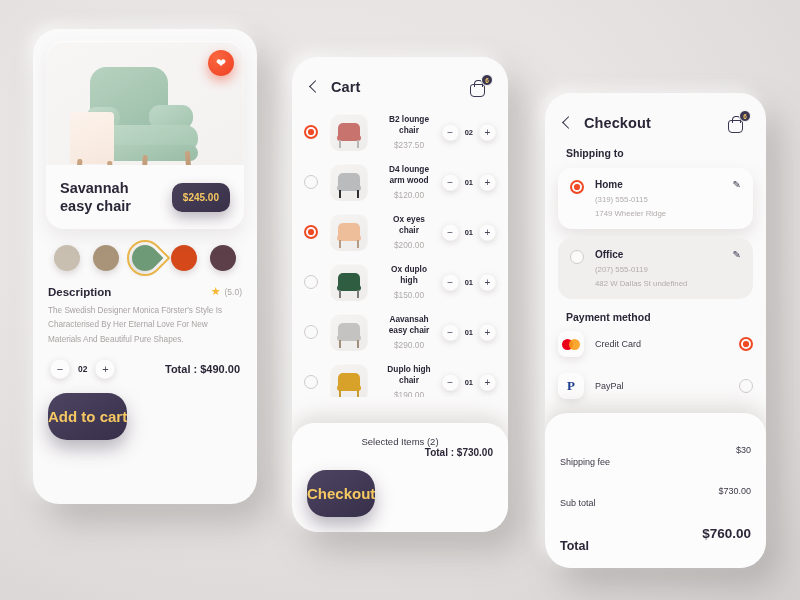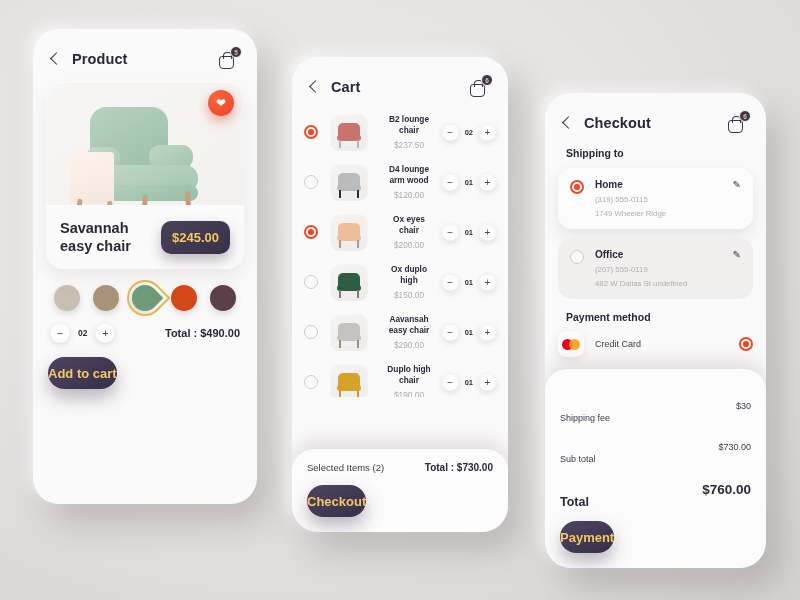--- a/index.html
+++ b/index.html
@@ -85,21 +85,21 @@
   .leg.l4 { left: 122px; top: 84px; width: 5px; height: 32px; transform: rotate(-4deg); }
 
   .name-row {
     position:absolute; left: 0; right: 0; bottom: 0; height: 64px;
     background:#fcfbfb; border-radius: 0 0 18px 18px;
     display:flex; align-items:center; padding: 0 14px;
   }
   .pname { font-size: 14.5px; font-weight: 700; color:#2b2738; line-height: 1.25; }
   .price-badge {
     margin-left:auto; background: linear-gradient(150deg,#4a4159,#38314a);
-    color:#f6c862; font-size: 13px; font-weight: 700; padding: 9px 11px; border-radius: 10px;
+    color:#f6c862; font-size: 10px; font-weight: 700; padding: 9px 11px; border-radius: 10px;
     box-shadow: 0 6px 13px rgba(58,50,74,.33); cursor:pointer; white-space:nowrap;
   }
 
   .swatches { display:flex; justify-content:center; gap: 13px; margin-top: 16px; }
   .sw { width: 26px; height: 26px; border-radius: 50%; cursor:pointer;
         box-shadow: 0 3px 7px rgba(140,133,128,.3); }
   .sw.sel { position:relative; border-radius: 50% 0 50% 50%; transform: rotate(45deg);
             outline: 2px solid #e8b54a; outline-offset: 3px; }
 
   .desc-wrap { padding: 14px 15px 0 15px; }
@@ -113,23 +113,23 @@
   .qty-row { display:flex; align-items:center; padding: 12px 17px 0 17px; }
   .qbtn {
     width: 20px; height: 20px; border-radius:50%; background:#fdfcfc;
     box-shadow: 0 2px 6px rgba(150,145,142,.3), inset 0 0 0 .5px #f0eeed;
     display:flex; align-items:center; justify-content:center; font-size: 11px; color:#4a4358; cursor:pointer;
   }
   .qval { font-size: 8.5px; font-weight: 700; color:#2b2738; margin: 0 8px; }
   .total-txt { margin-left:auto; font-size: 11px; font-weight: 700; color:#2b2738; }
 
   .cta {
-    display:block; margin: 14px 15px 0 15px; height: 32px; border-radius: 19px; border:none;
+    display:block; margin: 14px 15px 0 15px; height: 47px; border-radius: 19px; border:none;
     background: linear-gradient(150deg,#4d4461,#37304a); color:#f6c862;
-    font-family: inherit; font-size: 13px; font-weight: 700; cursor:pointer;
+    font-family: inherit; font-size: 15px; font-weight: 700; cursor:pointer;
     box-shadow: 0 9px 18px rgba(56,48,72,.34);
     text-align: center;
   }
 
   
   .cart-list { padding: 10px 0 0 0; height: 300px; overflow:hidden; position:relative;text-align:center; }
   .cart-row { display:flex; align-items:center; padding: 6px 12px; }
   .radio { width: 14px; height: 14px; border-radius:50%; border: 1.6px solid #cfcbca;
            flex:none; cursor:pointer; position:relative; background:#fbfafa; }
   .radio.on { border: 2px solid #ef4a23; }
@@ -145,21 +145,21 @@
   .ci-price{ font-size: 8.3px; color:#aeaaa9; margin-top: 4px; }
   .ci-qty { margin-left:auto; display:flex; align-items:center; }
   .ci-qty .qbtn { width: 17px; height: 17px; font-size: 10px; }
   .ci-qty .qval { font-size: 7.5px; margin: 0 6px; }
 
   .sheet {
     position:absolute; left:0; right:0; bottom:0; background:#fdfcfc;
     border-radius: 22px 22px 26px 26px; padding: 13px 15px 15px 15px;
     box-shadow: 0 -7px 20px rgba(160,154,150,.3);
   }
-  .sheet-row { display:flex; align-items:center; }
+  .sheet-row { display:flex; align-items:center;flex-direction:column; }
   .sel-items { font-size: 9.5px; color:#3b3746; }
   .sheet-total { margin-left:auto; font-size: 10px; font-weight: 700; color:#2b2738; }
   .sheet .cta { margin: 12px 0 0 0; }
 
   
   .sec-title { font-size: 10.5px; font-weight:700; color:#2b2738; padding: 14px 15px 0 21px; }
   .addr {
     margin: 9px 13px 0 13px; border-radius: 14px; padding: 11px 12px;
     display:flex; align-items:flex-start; position:relative;
   }
@@ -187,28 +187,20 @@
   .sum-row { display:flex; align-items:center; margin-top: 6px; }
   .sum-l { font-size: 9px; color:#3b3746;margin-top:25px; }
   .sum-r { margin-left:auto; font-size: 9px; color:#3b3746; }
   .sum-row.big .sum-l { font-size: 12.5px; font-weight:700; color:#2b2738; }
   .sum-row.big .sum-r { font-size: 13.5px; font-weight:700; color:#2b2738; }
 </style>
 </head>
 <body>
 
 <div class="phone" id="phone-product">
-  <div class="hdr">
-    <div class="back"></div>
-    <div class="hdr-title">Product</div>
-    <div class="bagwrap">
-      <div class="bag"></div>
-      <div class="bag-badge">5</div>
-    </div>
-  </div>
 
   <div class="prod-card">
     <div class="heart">❤</div>
     <div class="chair">
       <div class="ch-back"></div>
         <div class="ch-armL"></div>
         <div class="ch-armR"></div>
       <div class="ch-seat"></div>
         <div class="ch-seat2"></div>
         <div class="ch-panel"></div>
@@ -227,20 +219,30 @@
   </div>
 
   <div class="swatches">
     <div class="sw" style="background:#c9bfb0"></div>
     <div class="sw" style="background:#a99479"></div>
     <div class="sw sel" style="background:#6f9a77"></div>
     <div class="sw" style="background:#d4481a"></div>
     <div class="sw" style="background:#5d3f4a"></div>
   </div>
 
+  <div class="desc-wrap">
+    <div class="desc-head">
+      <div class="desc-title">Description</div>
+      <div class="rating">
+        <span class="star">★</span>
+        <span class="rating-val">(5.0)</span>
+      </div>
+    </div>
+    <div class="desc-body">The Swedish Designer Monica Förster's Style Is Characterised By Her Eternal Love For New Materials And Beautiful Pure Shapes.</div>
+  </div>
 
   <div class="qty-row">
     <div class="qbtn">−</div>
     <div class="qval">02</div>
     <div class="qbtn">+</div>
     <div class="total-txt">Total : $490.00</div>
   </div>
 
   <button class="cta">Add to cart</button>
 </div>
@@ -443,15 +445,14 @@
         </div>
         <div class="sum-row">
           <div class="sum-l">Sub total</div>
           <div class="sum-r">$730.00</div>
         </div>
       </div>
     <div class="sum-row big">
       <div class="sum-l">Total</div>
       <div class="sum-r">$760.00</div>
     </div>
-    <button class="cta">Payment</button>
   </div>
 </div>
 
 </body></html>

